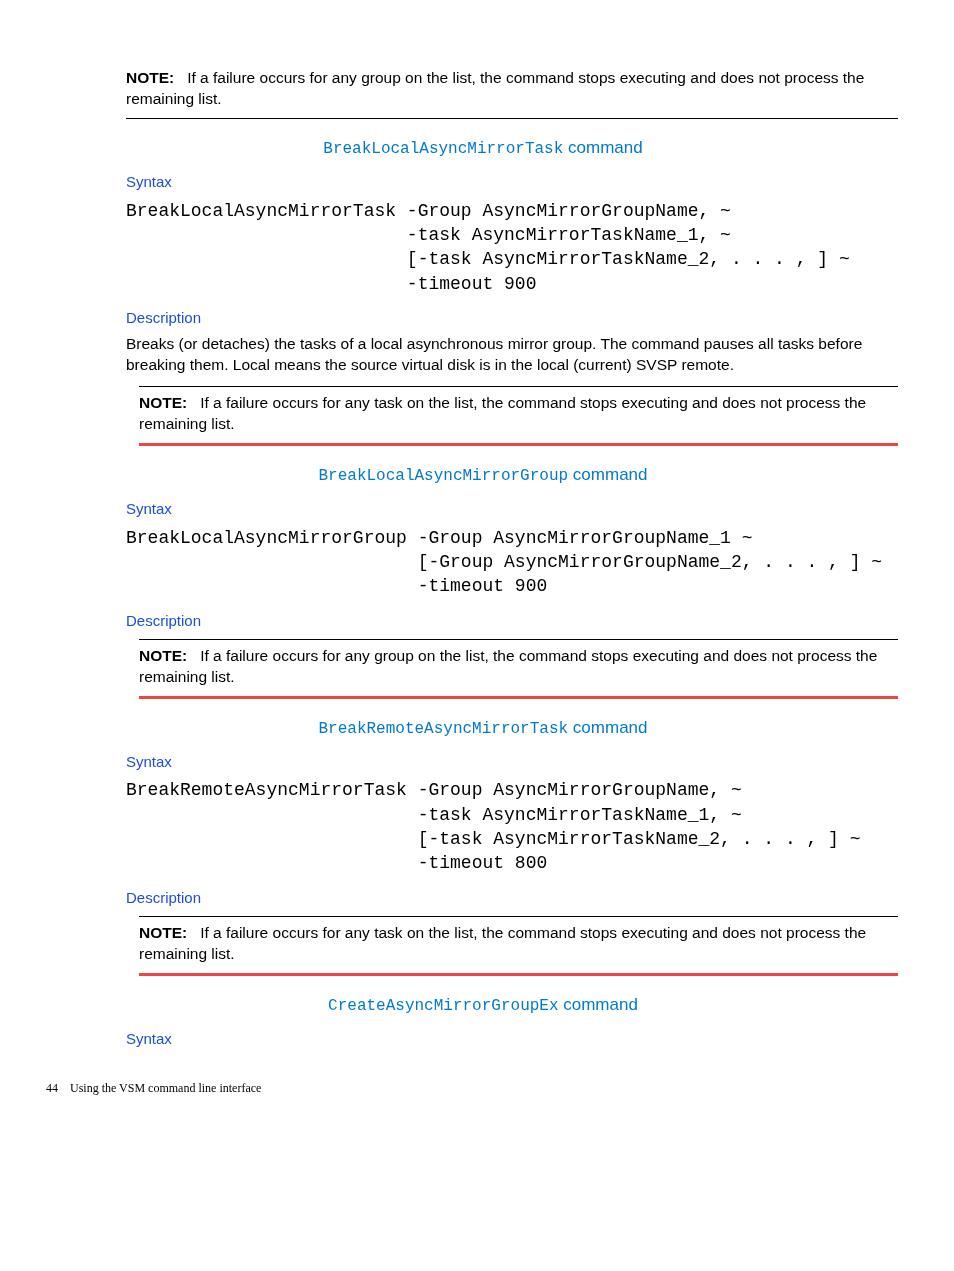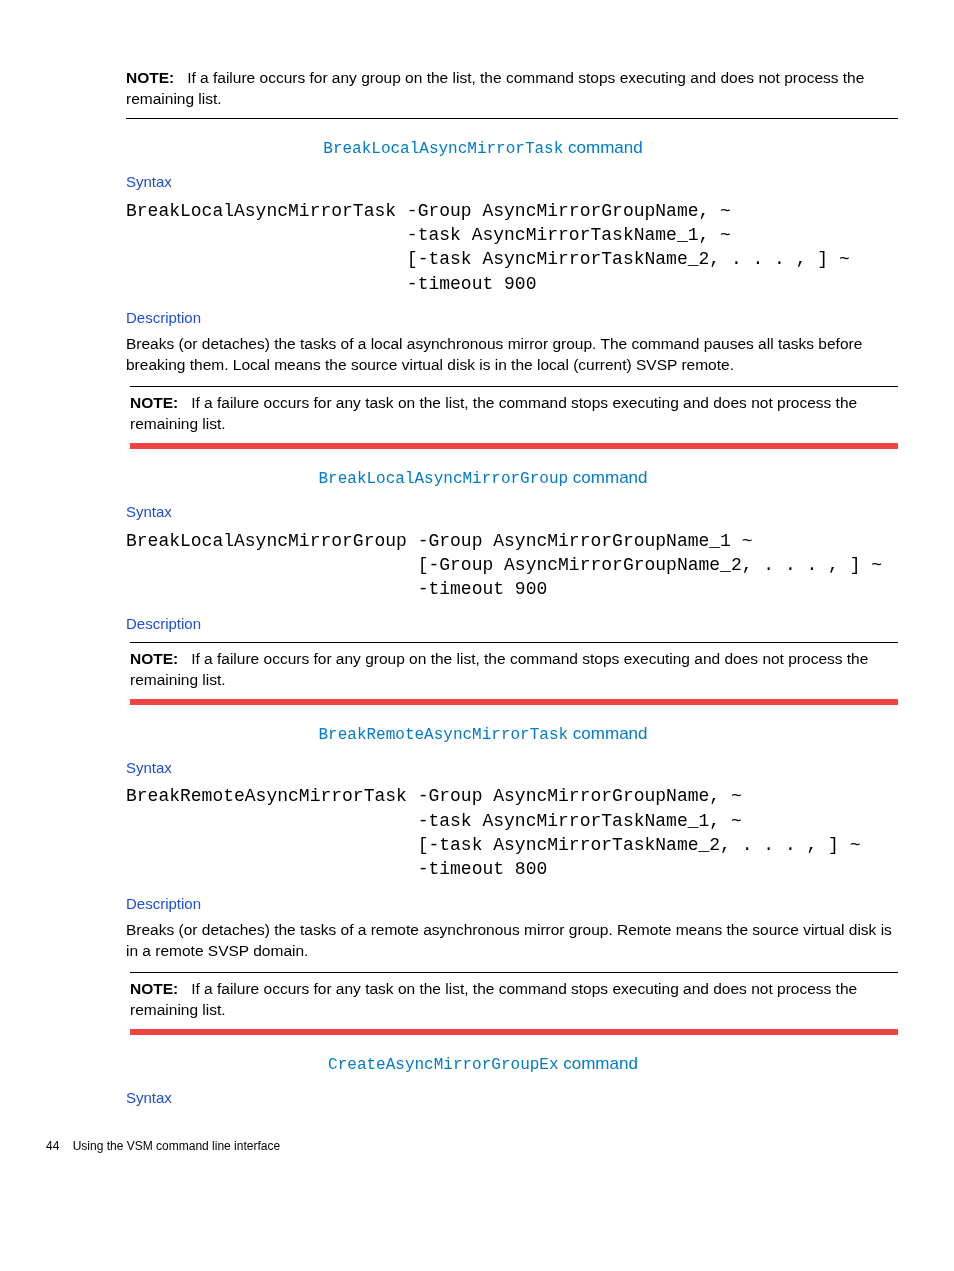--- a/index.html
+++ b/index.html
@@ -37,39 +37,40 @@
     margin: 4px 0 12px 0;
     line-height: 1.35;
   }
   .body-text {
     font-size: 15.5px;
     margin: 6px 0 10px 0;
     line-height: 1.35;
   }
   .note {
     border-top: 1px solid #000;
-    border-bottom: 6px solid #ef4444;
+    border-bottom: 3px solid #ef4444;
     padding: 6px 0 8px 0;
-    margin: 8px 0 16px 4px;
+    margin: 8px 0 16px 13px;
     font-size: 15.5px;
     line-height: 1.35;
   }
   .note .label { font-weight: bold; }
   .note-no-top {
     border-bottom: 1px solid #000;
     padding: 0 0 8px 0;
     margin: 0 0 16px 0;
     font-size: 15.5px;
     line-height: 1.35;
   }
   .note-no-top .label { font-weight: bold; }
   .footer {
     font-size: 12px;
     margin-top: 30px;
     margin-left: 0;
+    font-family: Liberation Serif, serif;
   }
 </style>
 </head>
 <body>
 
 <div class="content">
   <div class="note-no-top">
     <span class="label">NOTE:</span>&nbsp;&nbsp;&nbsp;<span>If a failure occurs for any group on the list, the command stops executing and does not process the remaining list.</span>
   </div>
 </div>
@@ -107,21 +108,20 @@
 <div class="h2">
   <span class="mono">BreakRemoteAsyncMirrorTask</span><span> command</span>
 </div>
 <div class="content">
   <div class="h3">Syntax</div>
   <div class="syntax">BreakRemoteAsyncMirrorTask -Group AsyncMirrorGroupName, ~
                            -task AsyncMirrorTaskName_1, ~
                            [-task AsyncMirrorTaskName_2, . . . , ] ~
                            -timeout 800</div>
   <div class="h3">Description</div>
-  <div class="body-text">Breaks (or detaches) the tasks of a remote asynchronous mirror group. Remote means the source virtual disk is in a remote SVSP domain.</div>
   <div class="note">
     <span class="label">NOTE:</span>&nbsp;&nbsp;&nbsp;<span>If a failure occurs for any task on the list, the command stops executing and does not process the remaining list.</span>
   </div>
 </div>
 
 <div class="h2">
   <span class="mono">CreateAsyncMirrorGroupEx</span><span> command</span>
 </div>
 <div class="content">
   <div class="h3">Syntax</div>

